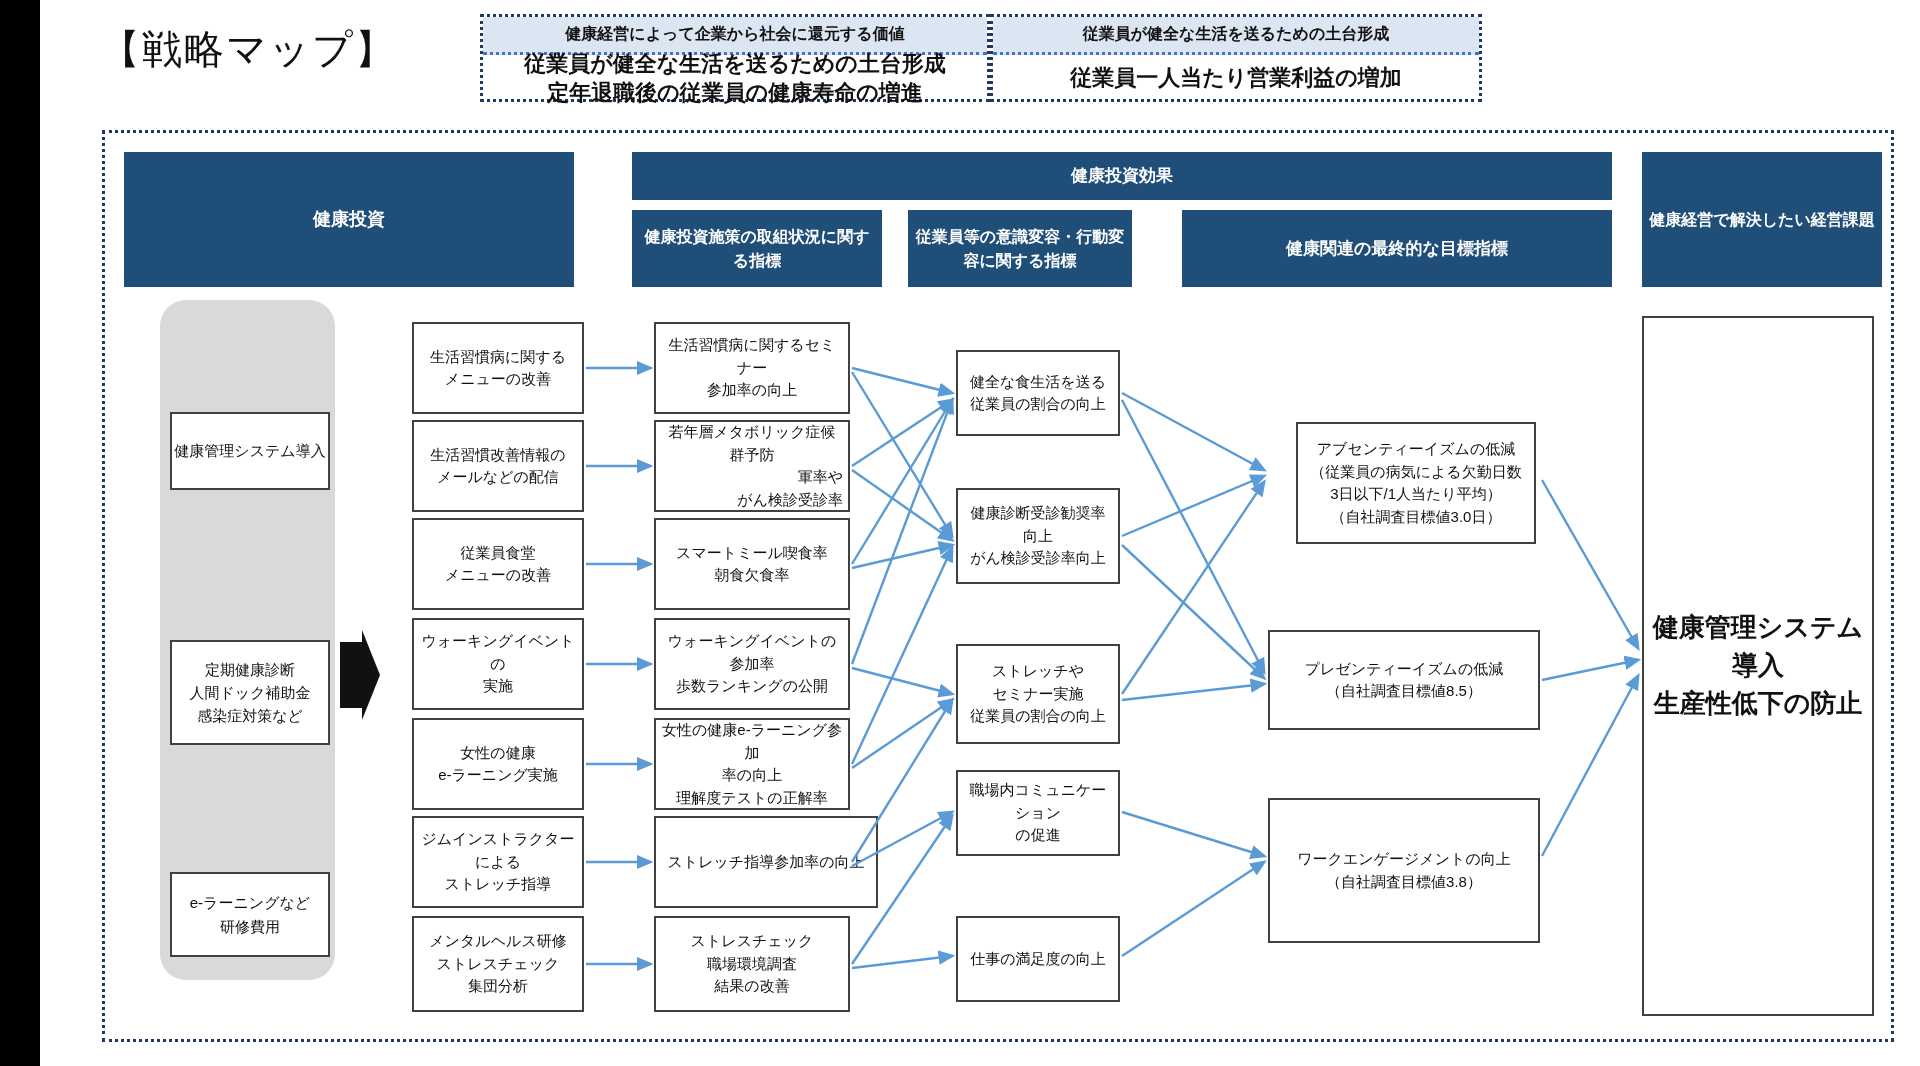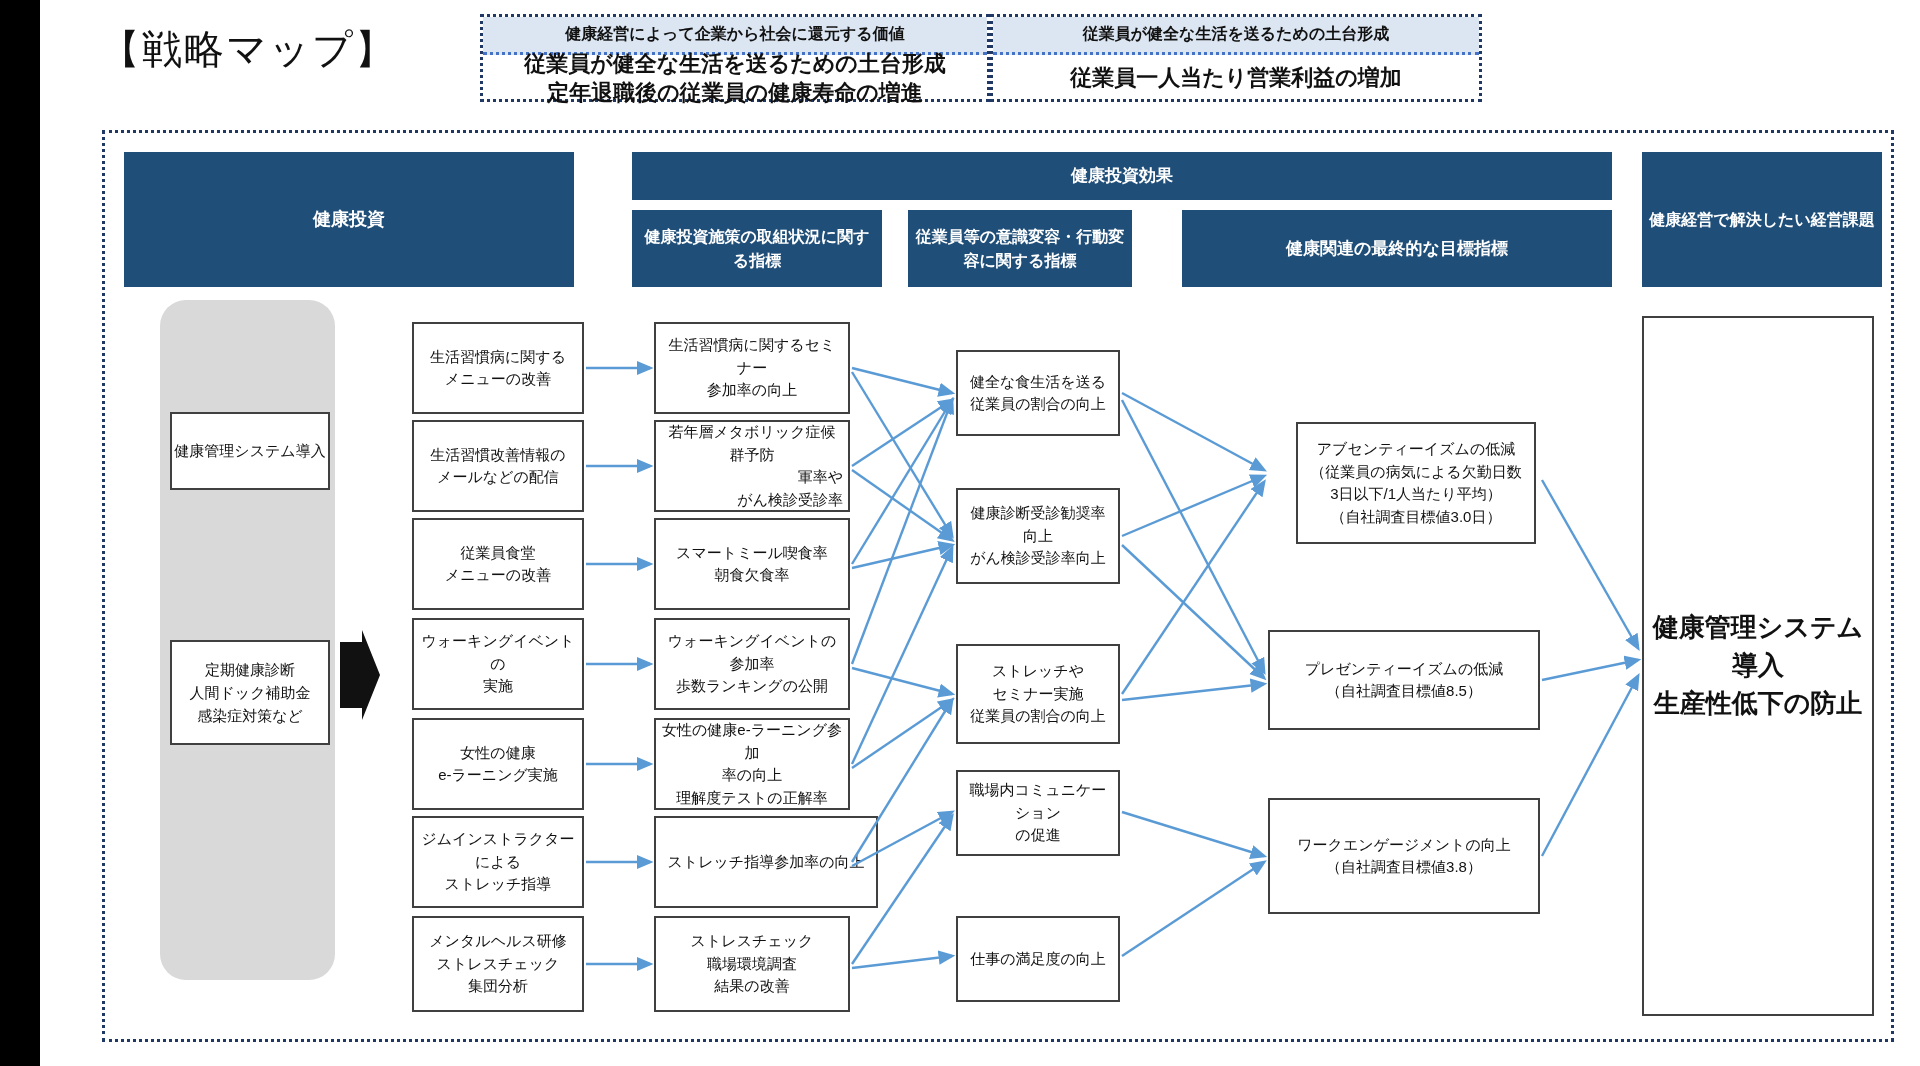--- a/index.html
+++ b/index.html
@@ -119,20 +119,24 @@
   <div class="abs" id="grey-panel"></div>
 
   <div class="abs invest-box" style="left:130px; top:412px; width:160px; height:78px;">
     <div>健康管理システム導入</div>
   </div>
   <div class="abs invest-box" style="left:130px; top:640px; width:160px; height:105px;">
     <div>定期健康診断</div>
     <div>人間ドック補助金</div>
     <div>感染症対策など</div>
   </div>
+  <div class="abs invest-box" style="left:130px; top:872px; width:160px; height:85px;">
+    <div>e-ラーニングなど</div>
+    <div>研修費用</div>
+  </div>
 
   <svg class="abs" id="fat-arrow" viewBox="0 0 40 90">
     <polygon points="0,12 22,12 22,0 40,45 22,90 22,78 0,78" fill="#111"></polygon>
   </svg>
 
   <div class="abs node s15" style="left:372px; top:322px; width:172px; height:92px;">
     <div>生活習慣病に関する</div>
     <div>メニューの改善</div>
   </div>
   <div class="abs node s15" style="left:372px; top:420px; width:172px; height:92px;">
@@ -218,21 +222,21 @@
   <div class="abs node s15" style="left:1228px; top:422px; width:240px; height:122px;margin-left:28px;">
     <div>アブセンティーイズムの低減</div>
     <div>（従業員の病気による欠勤日数</div>
     <div>3日以下/1人当たり平均）</div>
     <div>（自社調査目標値3.0日）</div>
   </div>
   <div class="abs node s15" style="left:1228px; top:630px; width:272px; height:100px;">
     <div>プレゼンティーイズムの低減</div>
     <div>（自社調査目標値8.5）</div>
   </div>
-  <div class="abs node s15" style="left:1228px; top:798px; width:272px; height:116px;">
+  <div class="abs node s15" style="left:1228px; top:798px; width:272px; height:145px;">
     <div>ワークエンゲージメントの向上</div>
     <div>（自社調査目標値3.8）</div>
   </div>
 
   <div class="abs node big" style="left:1602px; top:316px; width:232px; height:700px;">
     <div>健康管理システム導入</div>
     <div>生産性低下の防止</div>
   </div>
 
   <svg class="abs" id="arrows" viewBox="0 0 1880 1066">

